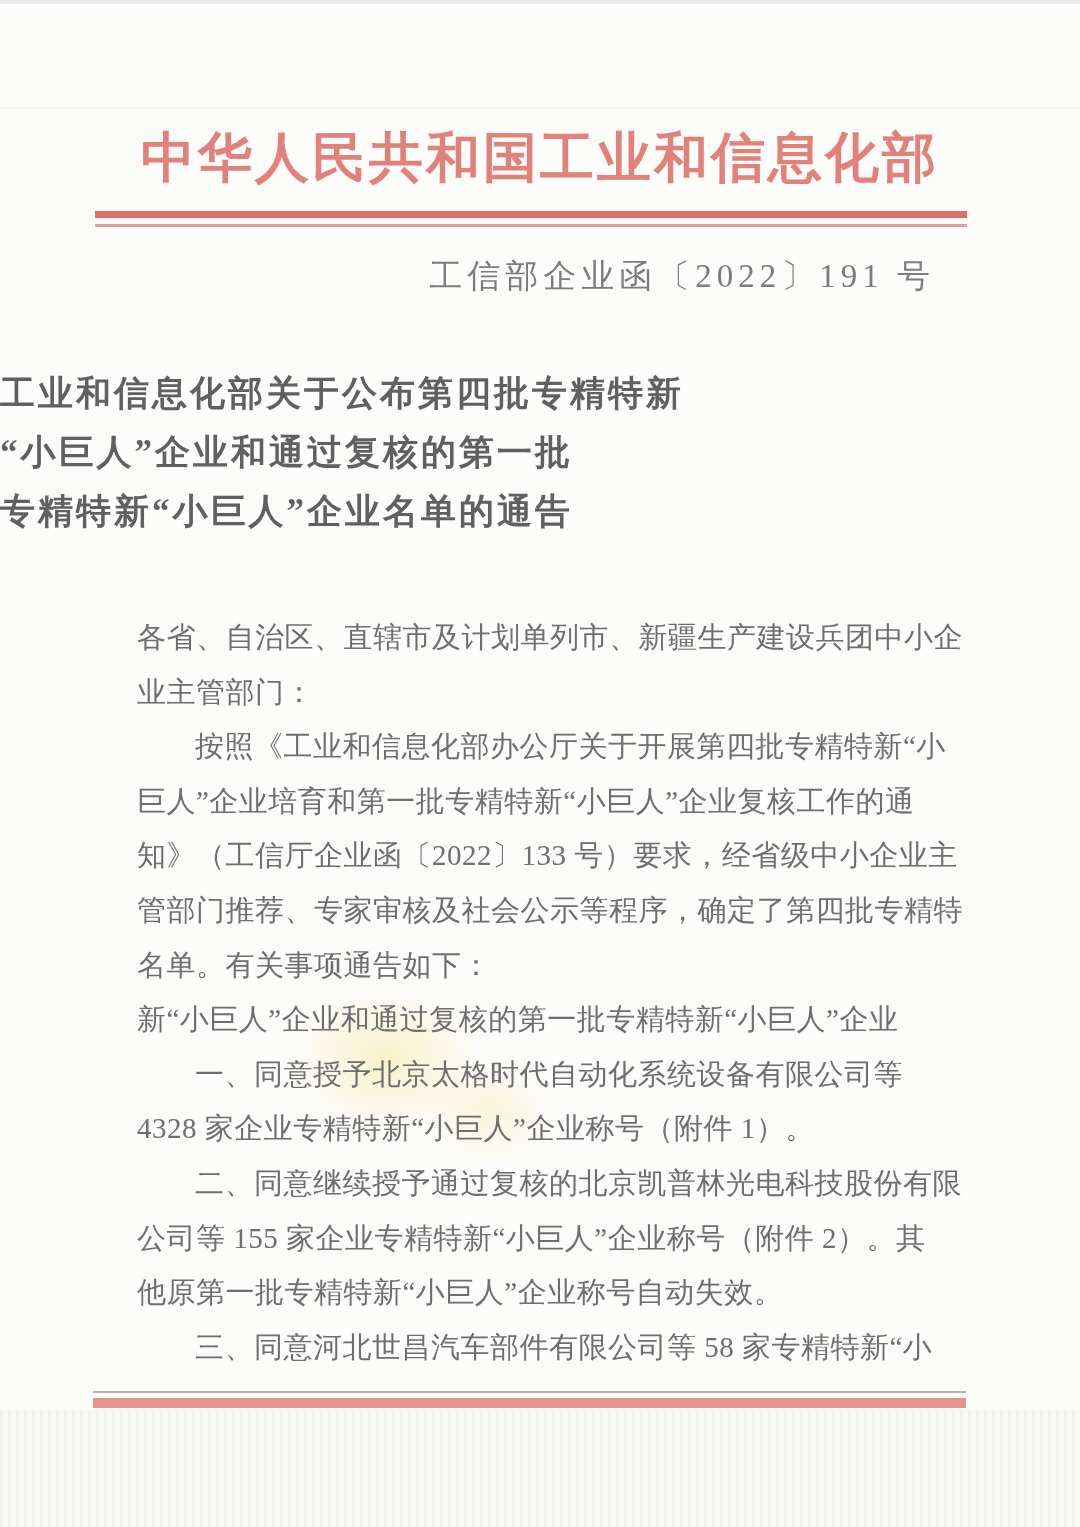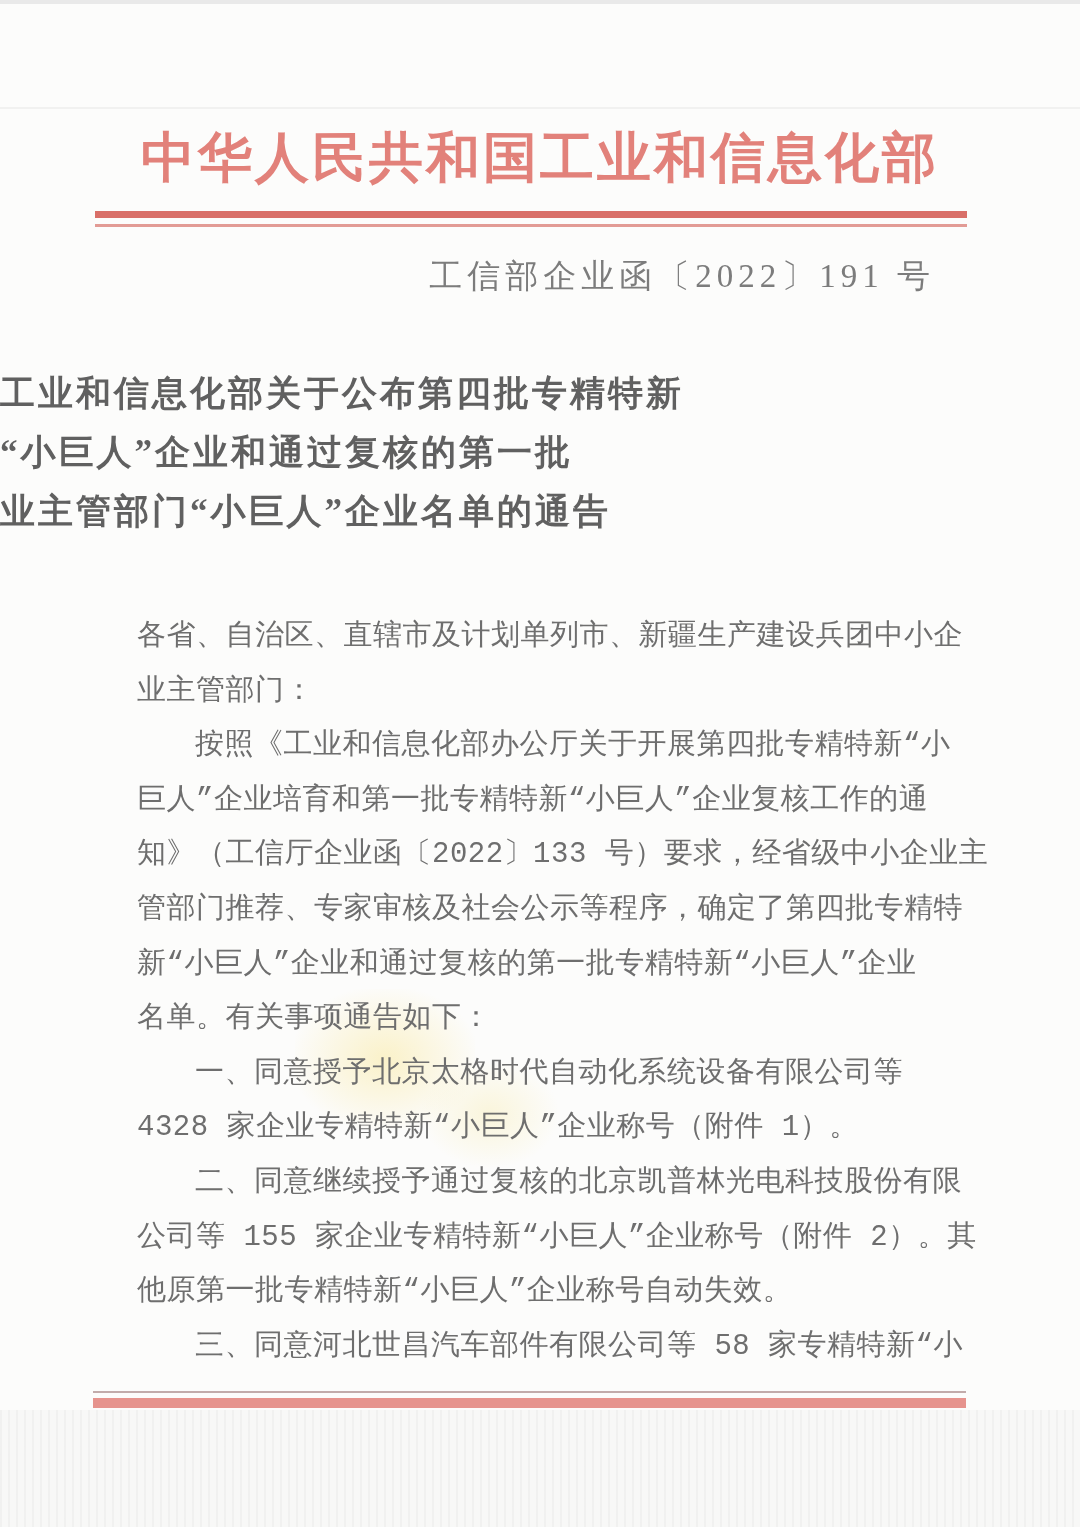--- a/index.html
+++ b/index.html
@@ -53,21 +53,20 @@
     font-size: 35px; font-weight: bold;
     color: #606060;
     line-height: 59px;
     letter-spacing: 3px;
   }
   .doc-body {
     position: absolute; top: 606px; left: 137px; width: 810px;
     font-size: 29px; color: #6e6e6e;
     line-height: 54.6px;
     letter-spacing: 0.5px;
-    font-family: Liberation Mono, monospace;
   }
   .bline { white-space: nowrap; }
   .bline.indent { padding-left: 58px; }
   .footer-rule-thin {
     position: absolute; top: 1387px; left: 93px; width: 873px; height: 2px;
     background: #c2abaa;
   }
   .footer-rule-thick {
     position: absolute; top: 1394px; left: 93px; width: 873px; height: 10px;
     background: #e6938d;
@@ -93,32 +92,32 @@
   <div class="letterhead-title">中华人民共和国工业和信息化部</div>
 
   <div class="rule-thick"></div>
   <div class="rule-thin"></div>
 
   <div class="doc-number">工信部企业函〔2022〕191 号</div>
 
   <div class="notice-title">
     <div>工业和信息化部关于公布第四批专精特新</div>
     <div>“小巨人”企业和通过复核的第一批</div>
-    <div>业主管部门“小巨人”企业名单的通告</div>
+    <div>专精特新“小巨人”企业名单的通告</div>
   </div>
 
   <div class="doc-body">
     <div class="bline">各省、自治区、直辖市及计划单列市、新疆生产建设兵团中小企</div>
     <div class="bline">业主管部门：</div>
     <div class="bline indent">按照《工业和信息化部办公厅关于开展第四批专精特新“小</div>
     <div class="bline">巨人”企业培育和第一批专精特新“小巨人”企业复核工作的通</div>
     <div class="bline">知》（工信厅企业函〔2022〕133 号）要求，经省级中小企业主</div>
     <div class="bline">管部门推荐、专家审核及社会公示等程序，确定了第四批专精特</div>
+    <div class="bline">名单。有关事项通告如下：</div>
     <div class="bline">新“小巨人”企业和通过复核的第一批专精特新“小巨人”企业</div>
-    <div class="bline">名单。有关事项通告如下：</div>
     <div class="bline indent">一、同意授予北京太格时代自动化系统设备有限公司等</div>
     <div class="bline">4328 家企业专精特新“小巨人”企业称号（附件 1）。</div>
     <div class="bline indent">二、同意继续授予通过复核的北京凯普林光电科技股份有限</div>
     <div class="bline">公司等 155 家企业专精特新“小巨人”企业称号（附件 2）。其</div>
     <div class="bline">他原第一批专精特新“小巨人”企业称号自动失效。</div>
     <div class="bline indent">三、同意河北世昌汽车部件有限公司等 58 家专精特新“小</div>
   </div>
 
   <div class="footer-rule-thin"></div>
   <div class="footer-rule-thick"></div>

